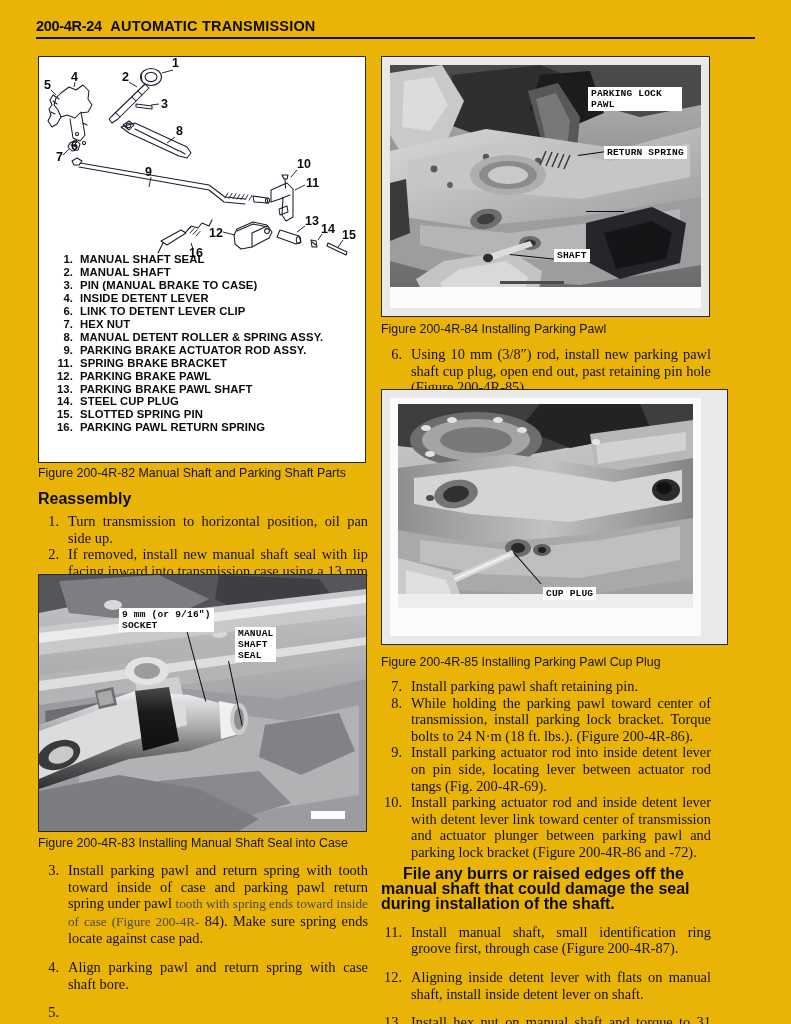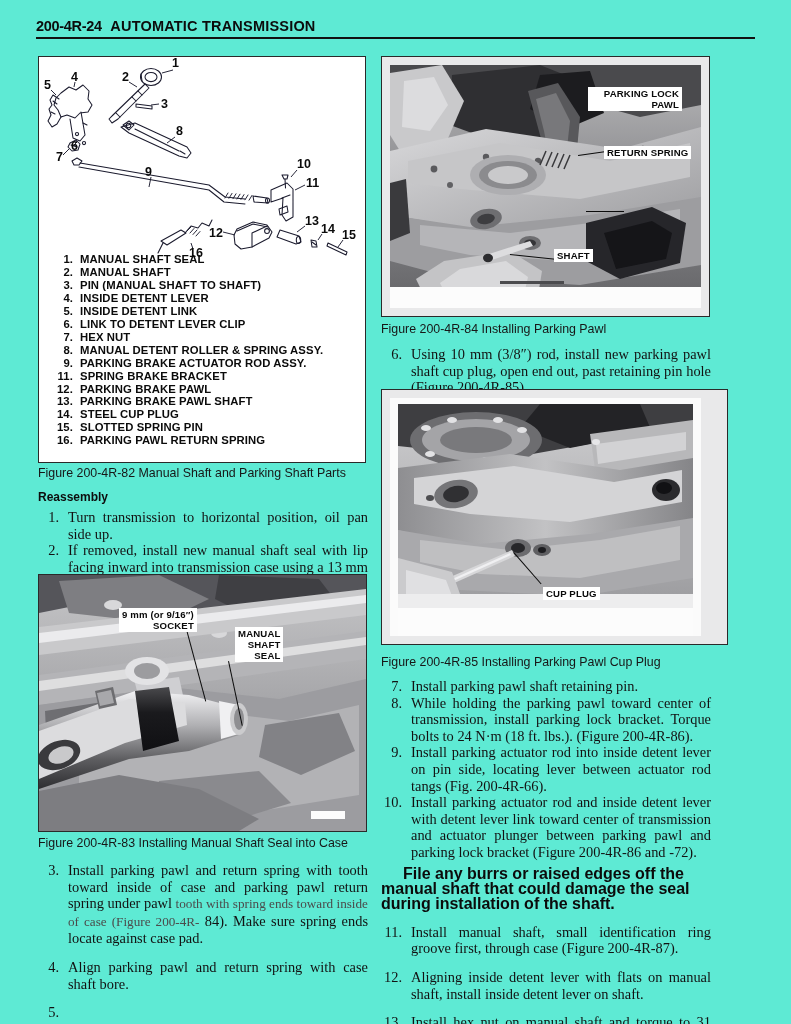--- a/index.html
+++ b/index.html
@@ -4,21 +4,21 @@
 <style>
   html, body {
     margin: 0;
     padding: 0;
     background: #ffffff;
   }
   .page {
     position: relative;
     width: 791px;
     height: 1024px;
-    background: #5eead4;
+    background: #eab308;
     overflow: hidden;
     font-family: "Liberation Serif", serif;
     color: #111;
   }
 
   
   .page-header {
     position: absolute;
     left: 36px;
     top: 18px;
@@ -85,45 +85,44 @@
   .photo-surface {
     position: absolute;
     inset: 0;
     background: #e9e9ea;
   }
   .ph-pad { padding: 8px; box-sizing: border-box; }
 
   .callout {
     position: absolute;
     background: #ffffff;
-    font-family: Liberation Sans, sans-serif;
+    font-family: Liberation Mono, monospace;
     font-weight: bold;
     font-size: 9.6px;
     line-height: 11px;
     color: #0a0a0a;
     letter-spacing: 0.15px;
     padding: 1px 3px 1px 3px;
     white-space: pre-line;
     z-index: 4;
-    text-align: right;
   }
   .leader {
     position: absolute;
     background: #0c0c0c;
     transform-origin: 0 0;
     z-index: 3;
     height: 1.2px;
   }
 
   
   .col { position: absolute; }
   .sec-head {
     font-family: "Liberation Sans", sans-serif;
     font-weight: bold;
-    font-size: 12px;
+    font-size: 16px;
     color: #0d0d0d;
     margin: 0 0 5px 0;
   }
   ol.steps {
     margin: 0;
     padding: 0;
     list-style: none;
   }
   ol.steps > li {
     position: relative;
@@ -271,23 +270,22 @@
         <text x="266" y="168">13</text>
         <text x="282" y="176">14</text>
         <text x="303" y="182">15</text>
         <text x="150" y="200">16</text>
       </g>
     </svg>
 
     <ul class="parts-list">
       <li><span class="pnum">1.</span><span>MANUAL SHAFT SEAL</span></li>
       <li><span class="pnum">2.</span><span>MANUAL SHAFT</span></li>
-      <li><span class="pnum">3.</span><span>PIN (MANUAL SHAFT TO SHAFT)</span></li>
+      <li><span class="pnum">3.</span><span>PIN (MANUAL BRAKE TO CASE)</span></li>
       <li><span class="pnum">4.</span><span>INSIDE DETENT LEVER</span></li>
-      <li><span class="pnum">5.</span><span>INSIDE DETENT LINK</span></li>
       <li><span class="pnum">6.</span><span>LINK TO DETENT LEVER CLIP</span></li>
       <li><span class="pnum">7.</span><span>HEX NUT</span></li>
       <li><span class="pnum">8.</span><span>MANUAL DETENT ROLLER &amp; SPRING ASSY.</span></li>
       <li><span class="pnum">9.</span><span>PARKING BRAKE ACTUATOR ROD ASSY.</span></li>
       <li><span class="pnum">11.</span><span>SPRING BRAKE BRACKET</span></li>
       <li><span class="pnum">12.</span><span>PARKING BRAKE PAWL</span></li>
       <li><span class="pnum">13.</span><span>PARKING BRAKE PAWL SHAFT</span></li>
       <li><span class="pnum">14.</span><span>STEEL CUP PLUG</span></li>
       <li><span class="pnum">15.</span><span>SLOTTED SPRING PIN</span></li>
       <li><span class="pnum">16.</span><span>PARKING PAWL RETURN SPRING</span></li>
@@ -448,21 +446,21 @@
     </div>
     <div class="leader" style="left:132px; top:162px; width:42px; transform:rotate(49deg);"></div>
     <div class="callout" style="left:161px; top:197px;">CUP PLUG</div>
   </div>
   <div class="fig-caption" style="left:381px; top:655px; width:329px;">Figure 200-4R-85 Installing Parking Pawl Cup Plug</div>
 
   <div class="col" style="left:381px; top:678px; width:330px;">
     <ol class="steps">
       <li><span class="snum">7.</span><span>Install parking pawl shaft retaining pin.</span></li>
       <li><span class="snum">8.</span><span>While holding the parking pawl toward center of transmission, install parking lock bracket. Torque bolts to 24 N·m (18 ft. lbs.). (Figure 200-4R-86).</span></li>
-      <li><span class="snum">9.</span><span>Install parking actuator rod into inside detent lever on pin side, locating lever between actuator rod tangs (Fig. 200-4R-66).</span></li>
+      <li><span class="snum">9.</span><span>Install parking actuator rod into inside detent lever on pin side, locating lever between actuator rod tangs (Fig. 200-4R-69).</span></li>
       <li><span class="snum">10.</span><span>Install parking actuator rod and inside detent lever with detent lever link toward center of transmission and actuator plunger between parking pawl and parking lock bracket (Figure 200-4R-86 and -72).</span></li>
     </ol>
     <div class="note-bold">File any burrs or raised edges off the manual shaft that could damage the seal during installation of the shaft.</div>
     <ol class="steps">
       <li class="gap"><span class="snum">11.</span><span>Install manual shaft, small identification ring groove first, through case (Figure 200-4R-87).</span></li>
       <li class="gap"><span class="snum">12.</span><span>Aligning inside detent lever with flats on manual shaft, install inside detent lever on shaft.</span></li>
       <li class="gap"><span class="snum">13.</span><span>Install hex nut on manual shaft and torque to 31 N·m (23 ft. lbs.).</span></li>
 
     </ol>
   </div>

